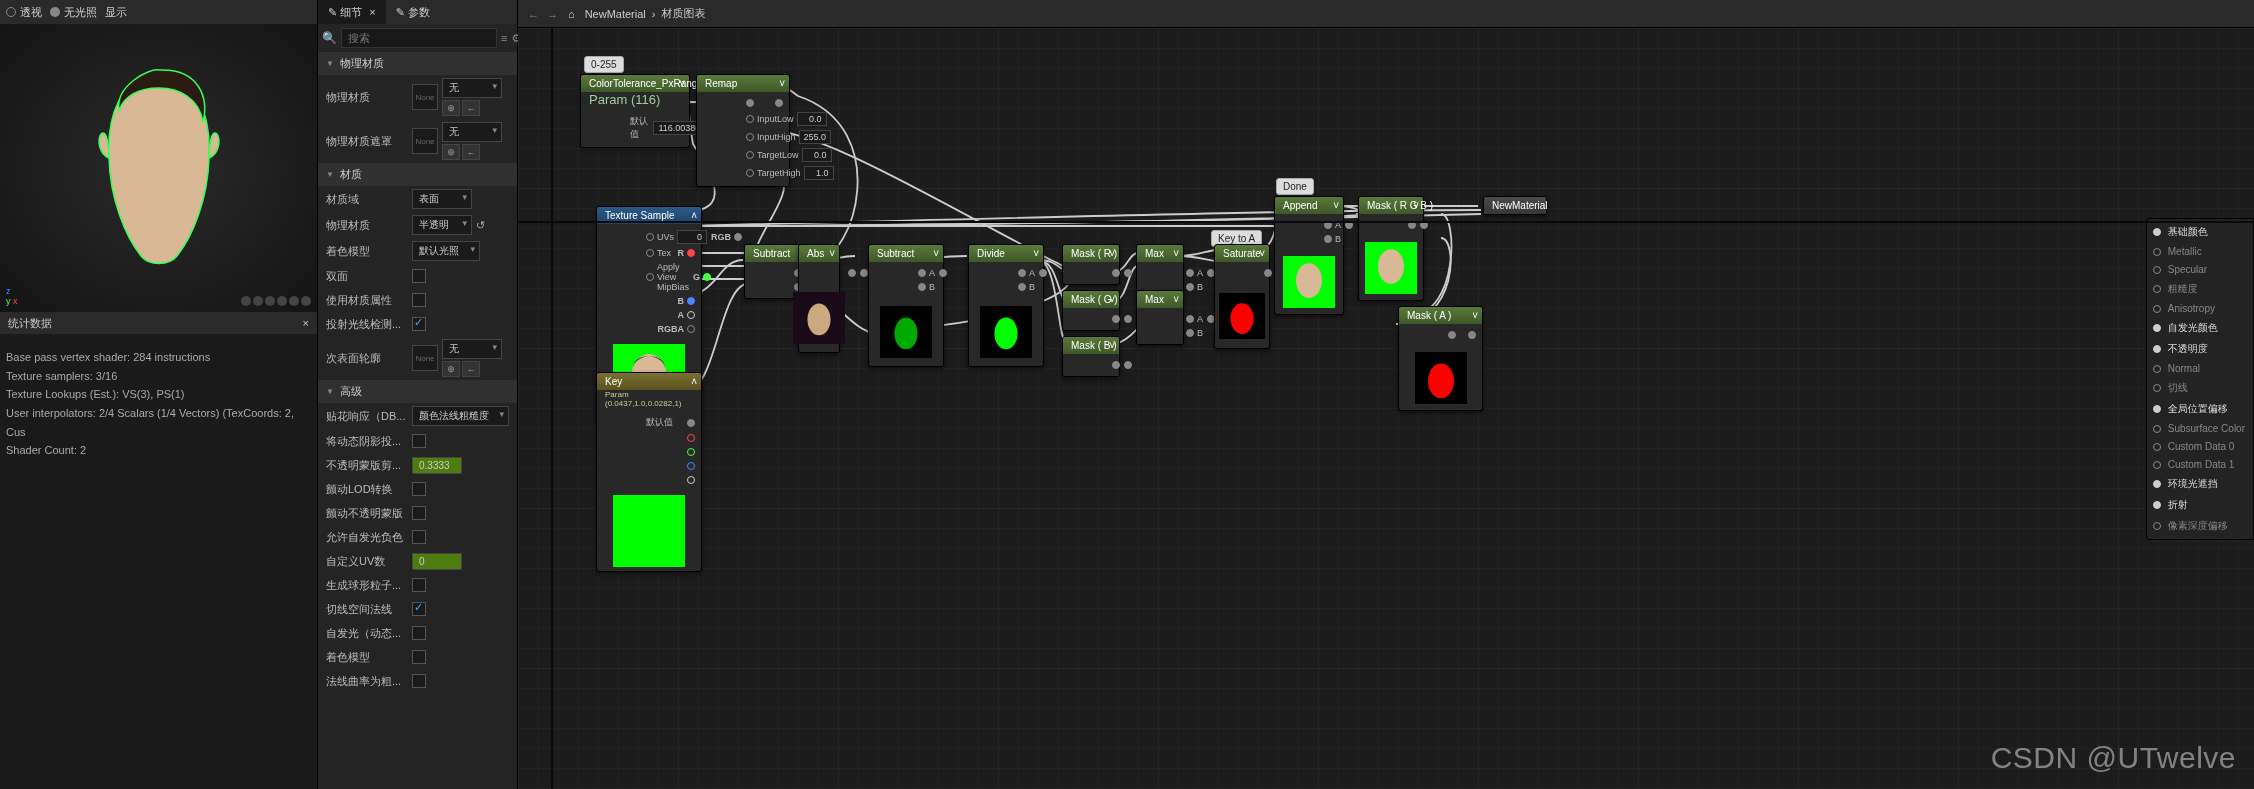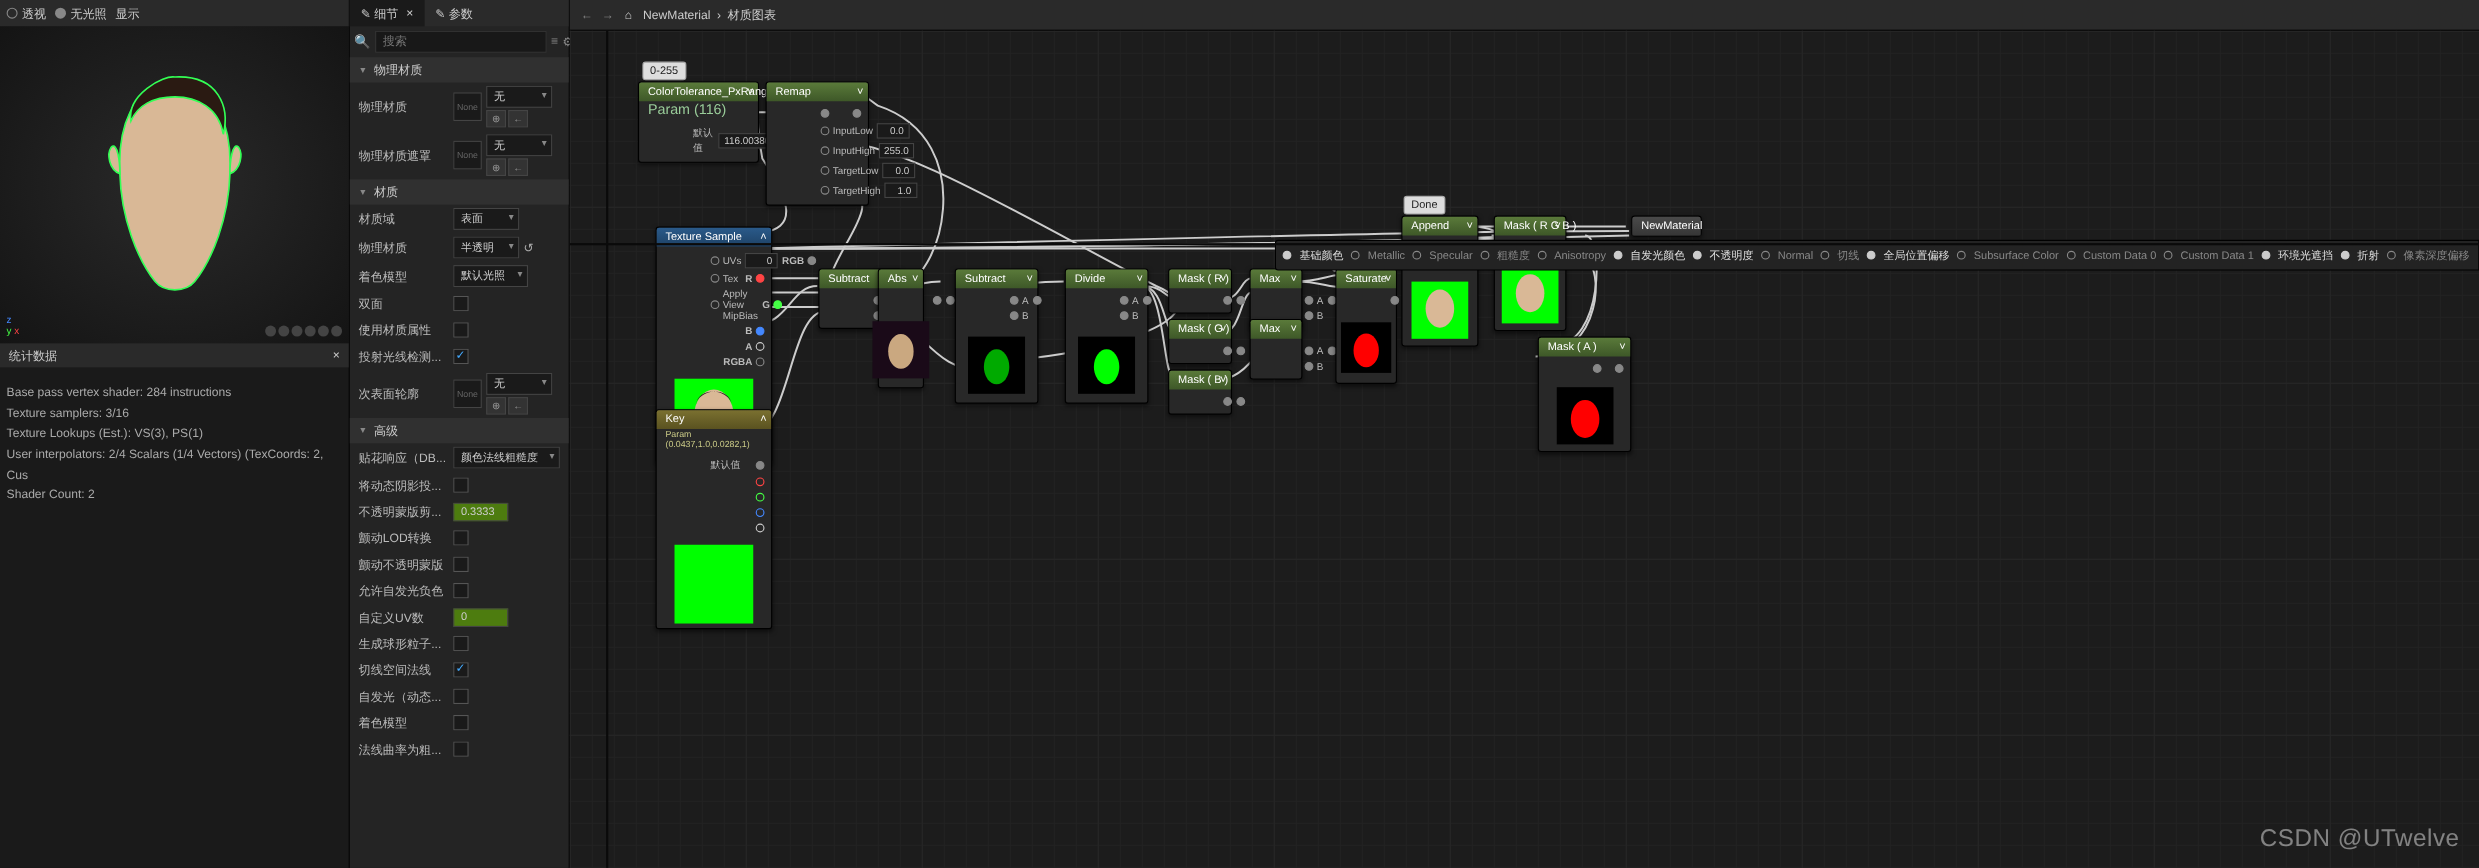--- a/index.html
+++ b/index.html
@@ -78,27 +78,27 @@
 .smallbox { background:#1a1a1a; border:1px solid #444; padding:1px 4px; font-size:9px; color:#ccc; min-width:30px; text-align:right; }
 .previmg { width:72px; height:72px; margin:4px auto; display:block; }
 .hdr-green{background:linear-gradient(#5a7a3a,#3e5828)}
 .hdr-olive{background:linear-gradient(#7a7030,#5a5220)}
 .hdr-gray{background:linear-gradient(#4a4a4a,#363636)}
 .comment-box{position:absolute;background:#ddd;color:#222;font-size:10px;padding:2px 6px;border-radius:3px;border:1px solid #aaa;}
 .wire{position:absolute;pointer-events:none;overflow:visible;}
 .wire path{stroke:#ccc;stroke-width:1.8;fill:none;}
 
 
-.outputs { position:absolute; right:0; top:190px; background:#232323; border:1px solid #000; padding:6px 8px 6px 6px; display:flex; flex-direction:row; gap:7px; border-radius:3px 0 0 3px; }
+.outputs { position:absolute; right:0; top:190px; background:#232323; border:1px solid #000; padding:6px 8px 6px 6px; display:flex; flex-direction:column; gap:7px; border-radius:3px 0 0 3px; }
 .outrow { display:flex; align-items:center; gap:5px; font-size:10px; color:#888; white-space:nowrap; }
 .outrow .npin { margin-right:2px; }
 .outrow.on { color:#ddd; }
 .outrow.on .npin { background:#ccc; border-color:#ccc; }
 
-.watermark { position:absolute; right:18px; bottom:14px; font-size:22px; color:rgba(255,255,255,.45); font-family:Arial; pointer-events:none; letter-spacing:.5px; }
+.watermark { position:absolute; right:18px; bottom:14px; font-size:30px; color:rgba(255,255,255,.45); font-family:Arial; pointer-events:none; letter-spacing:.5px; }
 
 svg.face path{fill:#d9b896;stroke:#3f5;stroke-width:1.5}
 </style>
 </head>
 <body>
 
 <div class="main">
 
   <div class="vp-panel">
     <div class="vp-toolbar">

